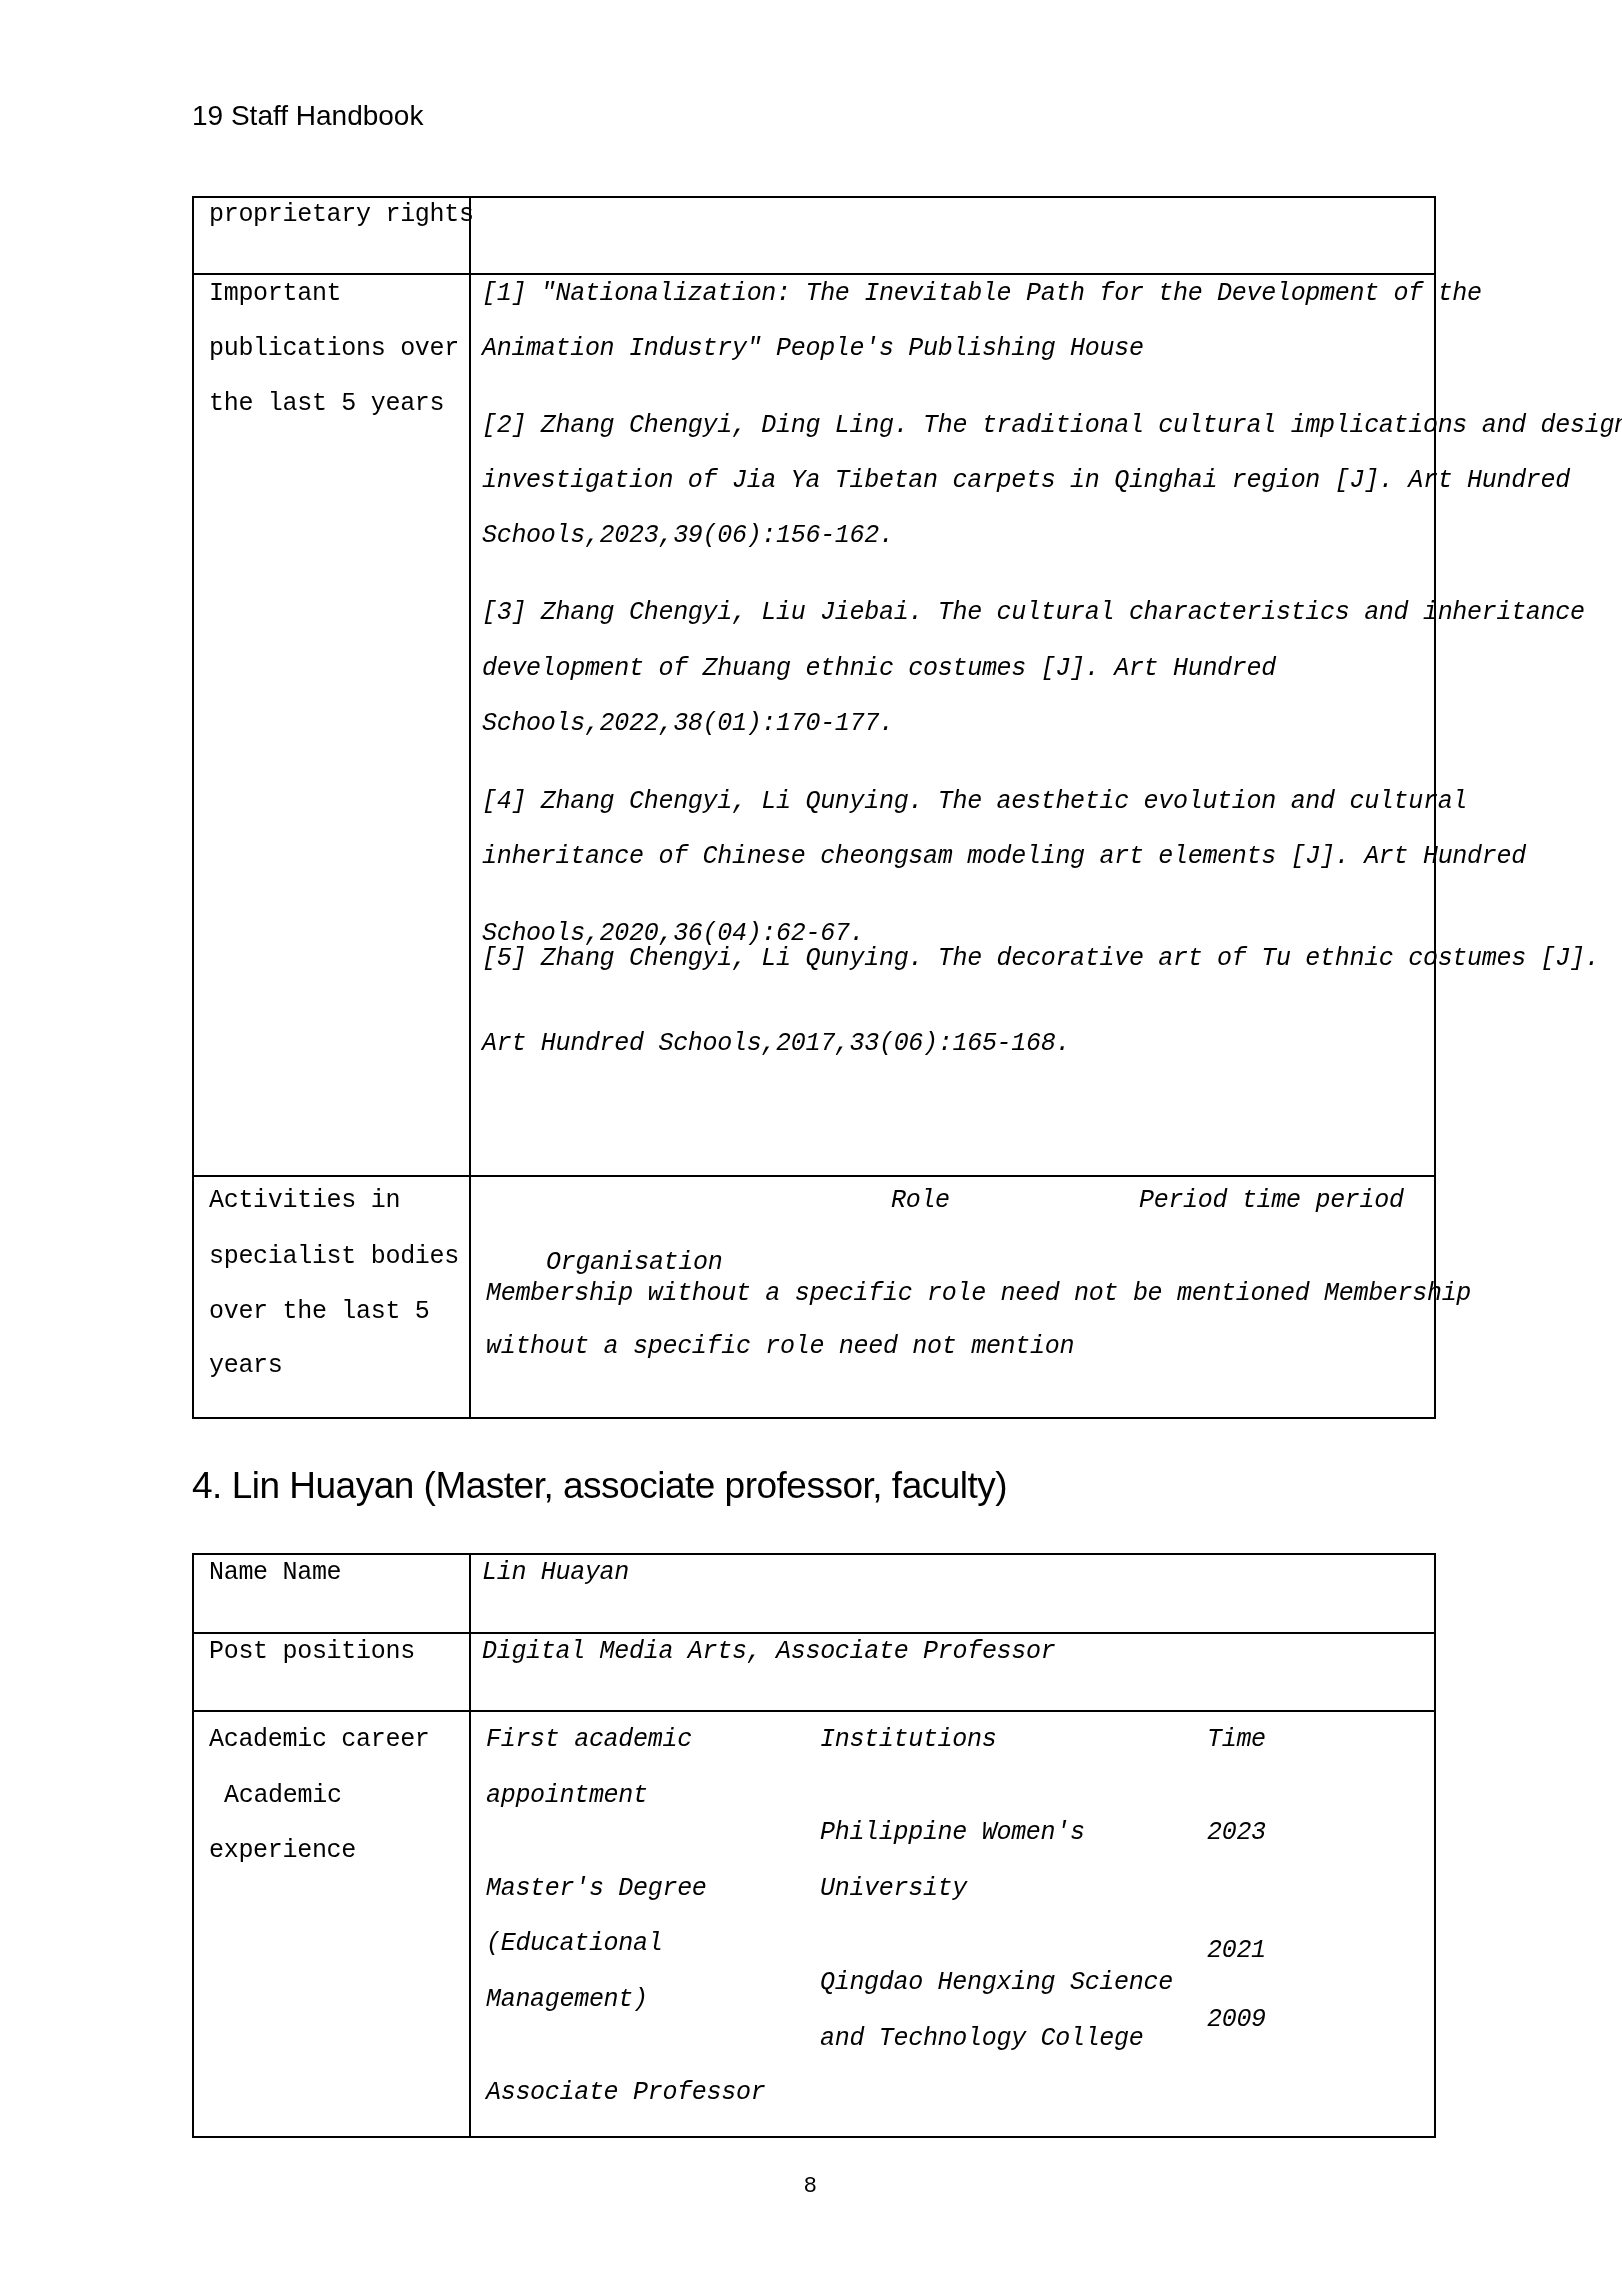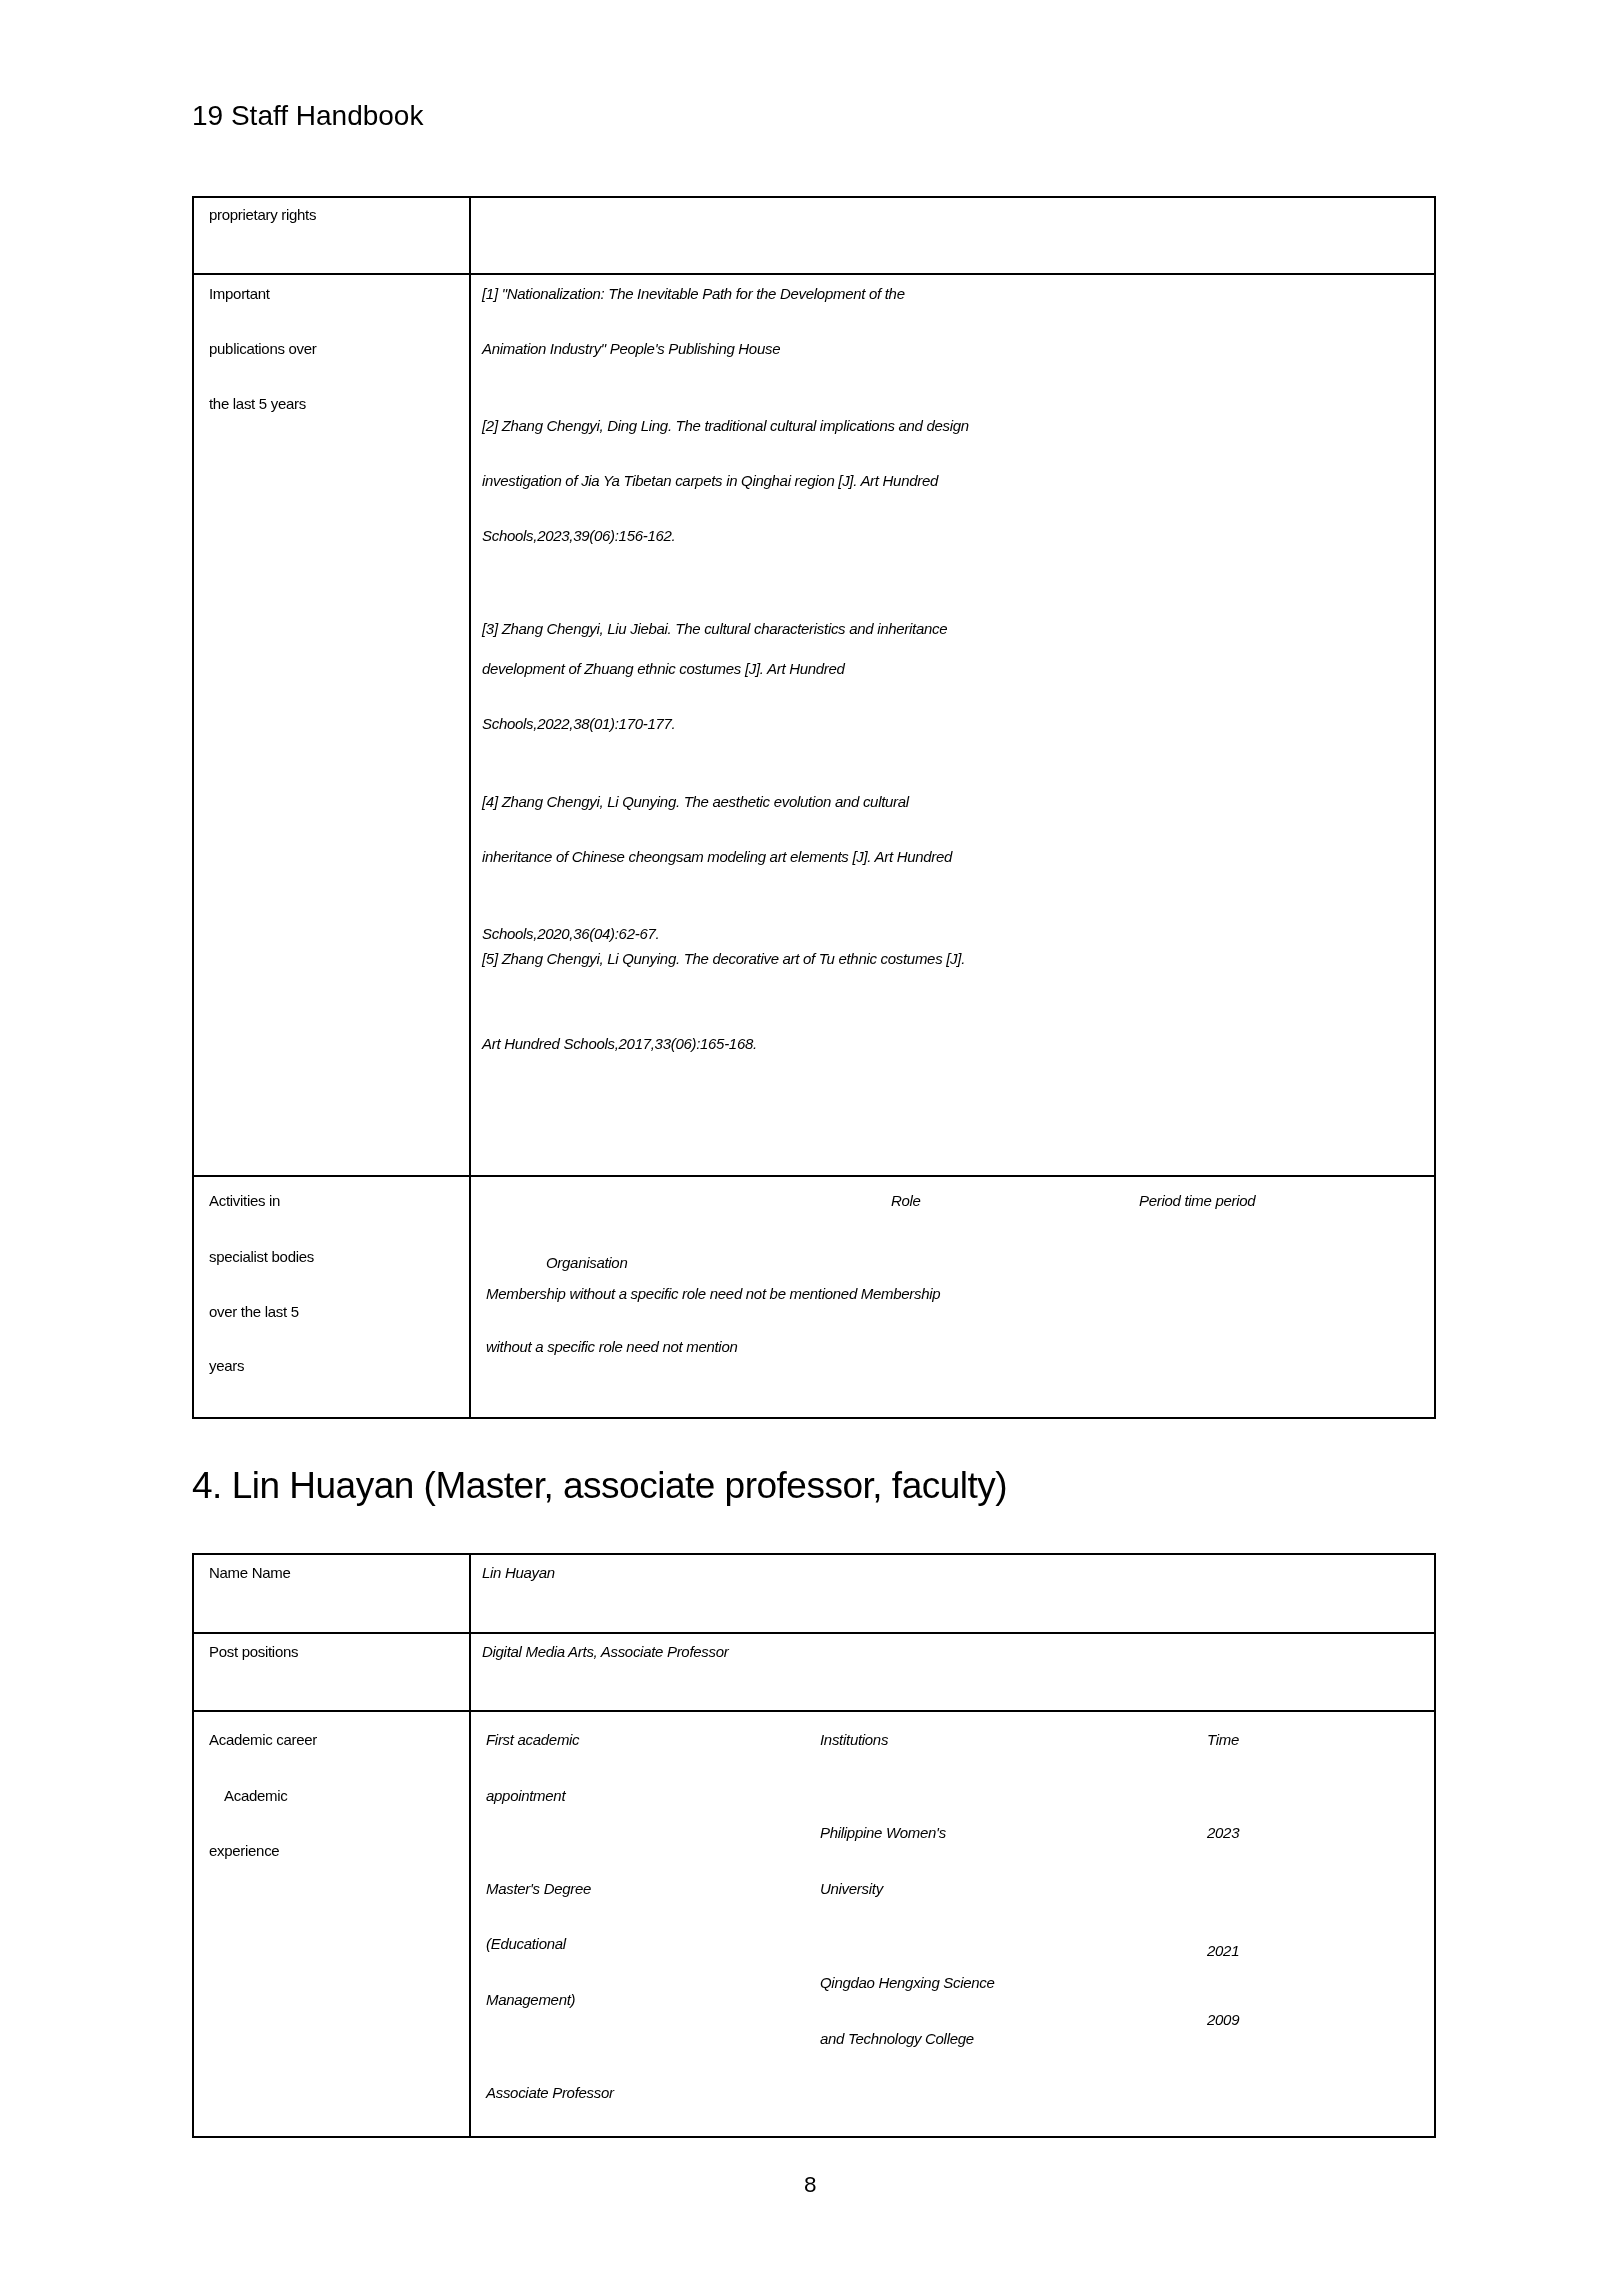--- a/index.html
+++ b/index.html
@@ -1,20 +1,20 @@
 <!DOCTYPE html>
 <html style="font-size:8.2px"><head>
 <meta charset="utf-8">
 <style>
   html, body { margin: 0; padding: 0; background: #ffffff; }
   body { width: 1622px; height: 2295px; position: relative; overflow: hidden;
          font-family: "Liberation Sans", "DejaVu Sans", sans-serif; color: #000; }
   .abs { position: absolute; white-space: nowrap; }
   .hdr { font-size: 28px; line-height: 29px; }
-  .body { font-size: 15px; line-height: 29px; letter-spacing: -0.3px; }
+  .body { font-size: 25px; line-height: 29px; letter-spacing: -0.3px; font-family: Liberation Mono, monospace; }
   .it { font-style: italic; }
   .heading { font-size: 37px; line-height: 43px; letter-spacing: -0.5px; }
   .hline { position: absolute; height: 2px; background: #000; }
   .vline { position: absolute; width: 2px; background: #000; }
   .pnum { font-size: 22.5px; line-height: 29px; }
 </style>
 </head>
 <body>
 
 <div class="abs hdr" style="left:192px; top:101px;">19 Staff Handbook</div>
@@ -41,21 +41,21 @@
     <div>
       <div class="abs body it" style="left:482px; top:279px;">[1] "Nationalization: The Inevitable Path for the Development of the</div>
       <div class="abs body it" style="left:482px; top:334px;">Animation Industry" People's Publishing House</div>
     </div>
     <div>
       <div class="abs body it" style="left:482px; top:411px;">[2] Zhang Chengyi, Ding Ling. The traditional cultural implications and design</div>
       <div class="abs body it" style="left:482px; top:466px;">investigation of Jia Ya Tibetan carpets in Qinghai region [J]. Art Hundred</div>
       <div class="abs body it" style="left:482px; top:521px;">Schools,2023,39(06):156-162.</div>
     </div>
     <div>
-      <div class="abs body it" style="left:482px; top:598px;margin-top:16px;">[3] Zhang Chengyi, Liu Jiebai. The cultural characteristics and inheritance</div>
+      <div class="abs body it" style="left:482px; top:598px;">[3] Zhang Chengyi, Liu Jiebai. The cultural characteristics and inheritance</div>
       <div class="abs body it" style="left:482px; top:654px;">development of Zhuang ethnic costumes [J]. Art Hundred</div>
       <div class="abs body it" style="left:482px; top:709px;">Schools,2022,38(01):170-177.</div>
     </div>
     <div>
       <div class="abs body it" style="left:482px; top:787px;">[4] Zhang Chengyi, Li Qunying. The aesthetic evolution and cultural</div>
       <div class="abs body it" style="left:482px; top:842px;">inheritance of Chinese cheongsam modeling art elements [J]. Art Hundred</div>
       <div class="abs body it" style="left:482px; top:898px;margin-top:21px;">Schools,2020,36(04):62-67.</div>
     </div>
     <div>
       <div class="abs body it" style="left:482px; top:944px;">[5] Zhang Chengyi, Li Qunying. The decorative art of Tu ethnic costumes [J].</div>

